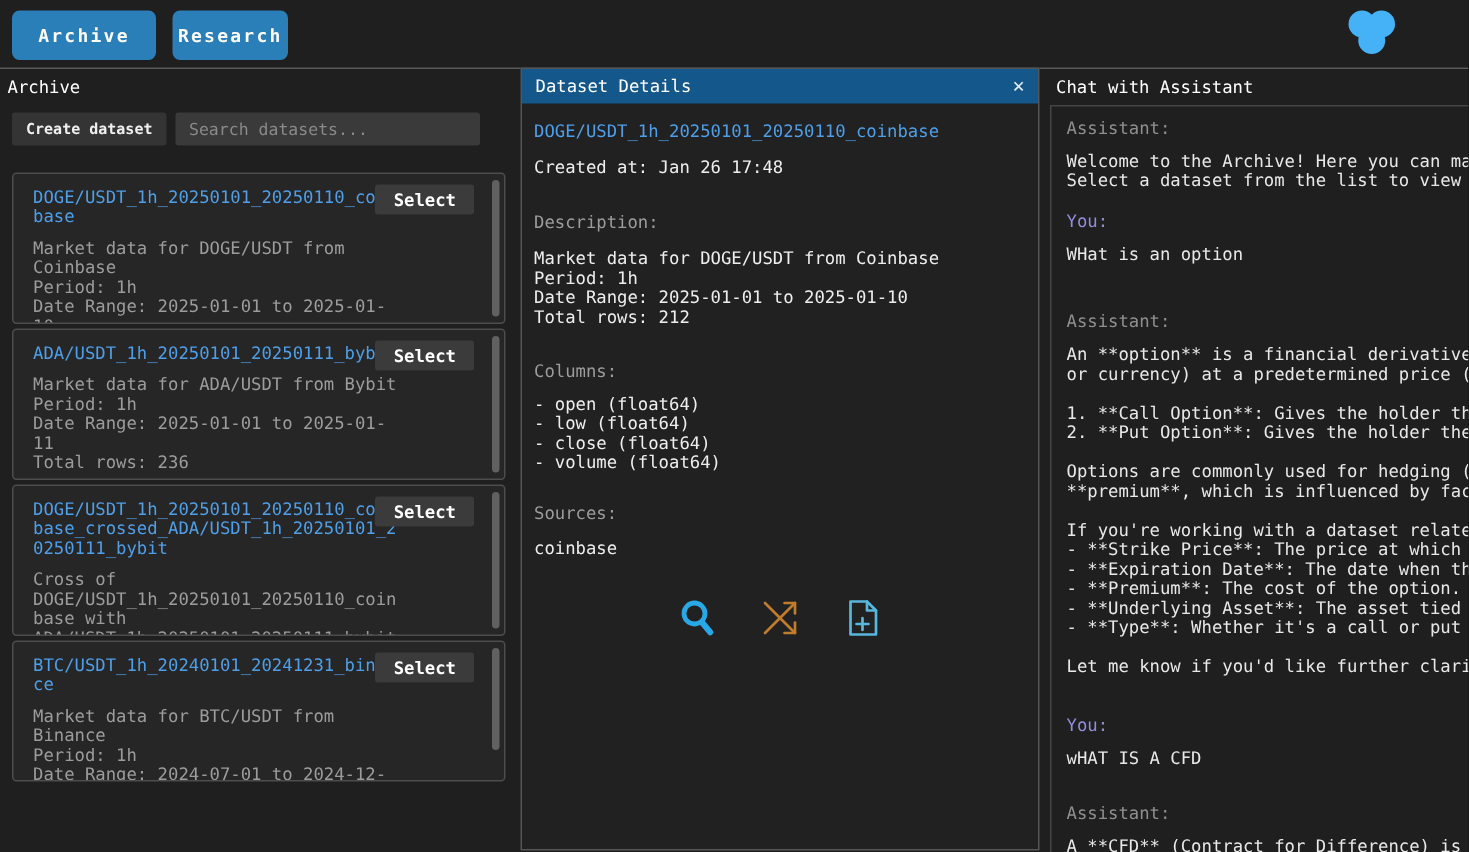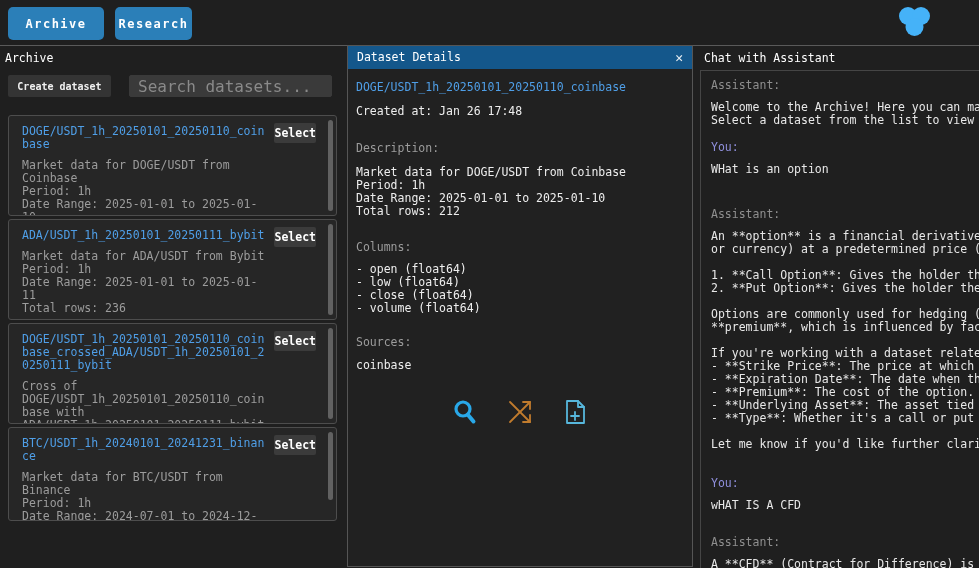--- a/index.html
+++ b/index.html
@@ -29,42 +29,41 @@
   .archive-panel .panel-label { position:absolute; left:5px; top:5px; }
   .create-btn {
     position:absolute; left:8px; top:29px; width:103px; height:22px;
     background:#343434; color:#f0f0f0; border:none; border-radius:2px;
     font-family:"DejaVu Sans Mono", monospace; font-size:10px; font-weight:700;
     cursor:pointer;
   }
   .search-input {
     position:absolute; left:117px; top:29px; width:203px; height:22px;
     background:#3a3a3a; border:1px solid #3a3a3a; border-radius:2px;
-    color:#d5d5d5; font-family:"DejaVu Sans Mono", monospace; font-size:16px;
+    color:#d5d5d5; font-family:"DejaVu Sans Mono", monospace; font-size:11px;
     padding:0 8px;
-    margin-left:12px;
   }
   .search-input::placeholder { color:#8a8a8a; }
   .dataset-list { position:absolute; left:8px; top:69px; width:329px; }
   .card {
     position:relative; width:329px; height:101px; margin-bottom:3px;
     background:#262626; border:1px solid #4d4d4d; border-radius:3px;
     padding:9px 12px 0 13px; overflow:hidden;
   }
   .card.short { height:94px; }
   .card-title {
     display:block; width:245px; color:#4f9fe8; line-height:13px;
     word-break:break-all; text-decoration:none; cursor:pointer;
   }
   .card-desc {
     margin-top:8px; width:245px; color:#9c9c9c; line-height:13px;
     white-space:pre-wrap; overflow-wrap:break-word;
   }
   .select-btn {
-    position:absolute; top:7px; right:20px; height:20px; padding:0 0;
+    position:absolute; top:7px; right:20px; height:20px; padding:0 12px;
     background:#3b3b3b; color:#ffffff; border:none; border-radius:2px;
     font-family:"DejaVu Sans Mono", monospace; font-size:11.5px; font-weight:700;
     cursor:pointer;
   }
   .card-scrollthumb {
     position:absolute; right:3px; top:4px; width:5px; height:91px;
     background:#616161; border-radius:3px;
   }
   .card.short .card-scrollthumb { height:68px; }
   

